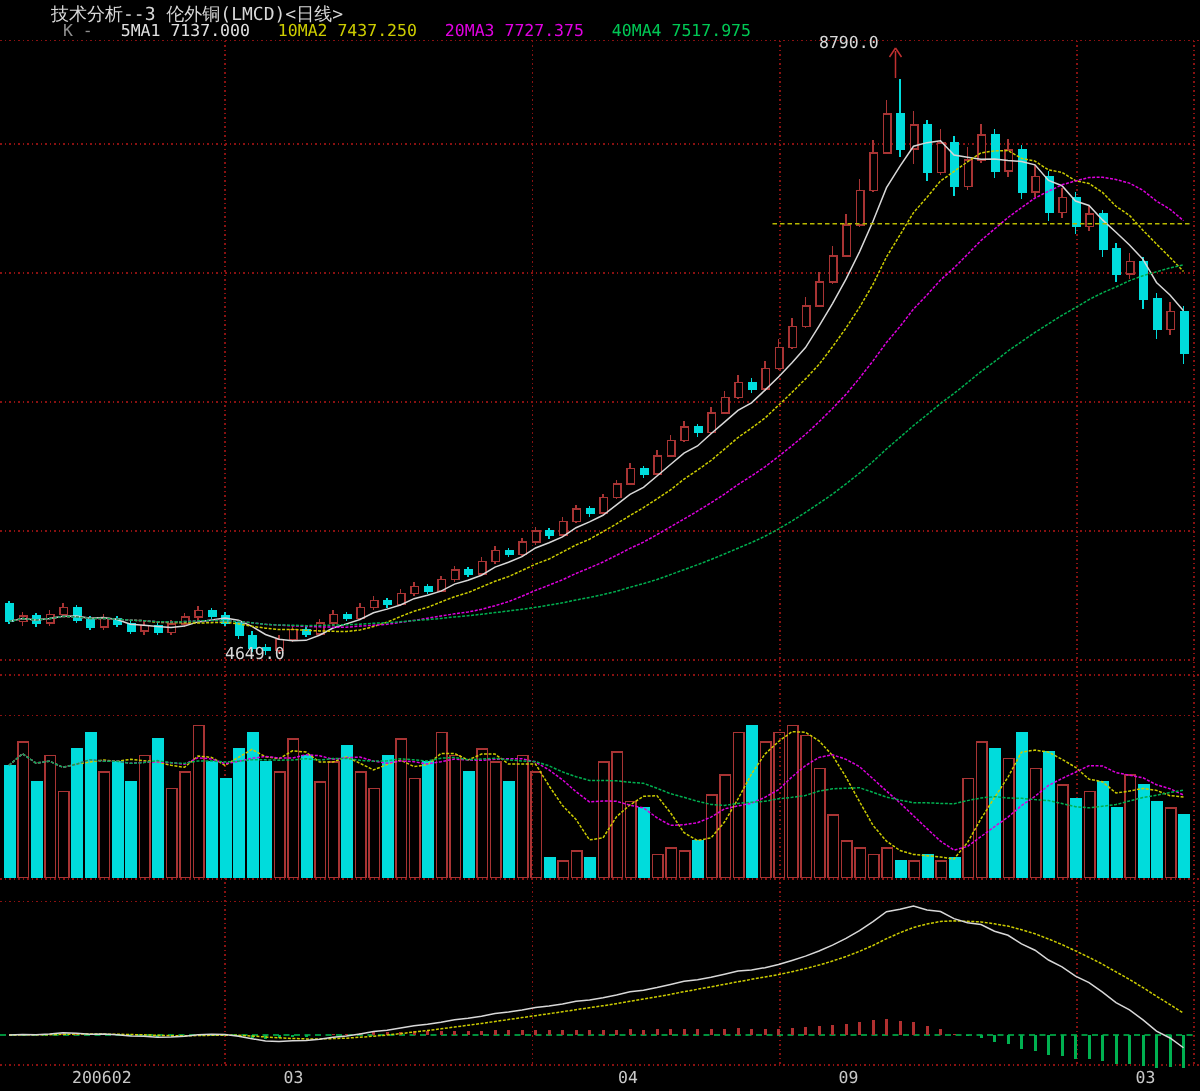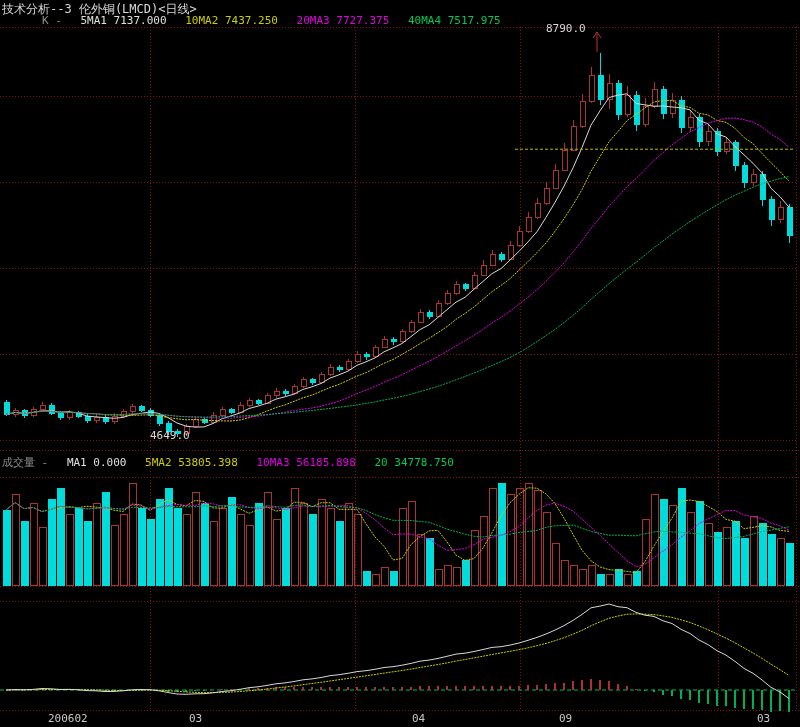--- a/index.html
+++ b/index.html
@@ -1,20 +1,20 @@
 <!DOCTYPE html>
 <html><head>
 <meta charset="utf-8">
 <style>
   html,body{margin:0;padding:0;background:#000;}
   #app{position:relative;width:800px;height:727px;background:#000;overflow:hidden;
        font-family:"DejaVu Sans Mono",monospace;font-size:11px;}
   .row{position:absolute;left:2px;white-space:nowrap;}
   .row span{margin-right:12px;}
-  #title-row{top:1px;color:#d8d8d8;font-size:12px;letter-spacing:0px;}
+  #title-row{top:1px;color:#d8d8d8;font-size:12px;letter-spacing:0px;margin-left:32px;}
   #k-row{top:14px;padding-left:40px;}
   #vol-row{top:455px;}
   #macd-row{top:588px;}
   .gray{color:#909090}.white{color:#e0e0e0}.yellow{color:#cccc00}
   .magenta{color:#e000e0}.green{color:#00c855}
   #chart{position:absolute;left:0;top:0;}
   .ann{position:absolute;color:#d8d8d8;font-size:11px;}
   #hi-label{left:546px;top:22px;}
   #lo-label{left:150px;top:429px;}
   #time-axis{position:absolute;left:0;top:712px;width:800px;height:15px;margin-left:44px;}
@@ -689,27 +689,20 @@
         <line x1="771" y1="690" x2="771" y2="712" stroke="#00b050" stroke-width="2"></line>
         <line x1="780" y1="690" x2="780" y2="711.0992170122677" stroke="#00b050" stroke-width="2"></line>
         <line x1="789" y1="690" x2="789" y2="711.8338375776893" stroke="#00b050" stroke-width="2"></line>
       </g>
       <g fill="none">
         <polyline points="6,690.0 15,689.9 24,689.9 33,689.8 42,689.5 51,689.4 60,689.4 69,689.4 78,689.5 87,689.7 96,689.9 105,690.2 114,690.5 123,690.5 132,690.4 141,690.2 150,690.1 159,690.2 168,690.7 177,691.3 186,691.9 195,692.3 204,692.6 213,692.6 222,692.4 231,692.1 240,691.5 249,690.8 258,690.0 267,689.1 276,688.0 285,687.0 294,685.9 303,684.7 312,683.5 321,682.3 330,681.0 339,679.7 348,678.4 357,677.1 366,675.8 375,674.5 384,673.1 393,671.8 402,670.5 411,669.1 420,667.5 429,666.0 438,664.5 447,662.9 456,661.1 465,659.5 474,657.9 483,656.2 492,654.5 501,652.9 510,651.3 519,649.7 528,647.8 537,645.7 546,643.4 555,640.7 564,637.7 573,634.2 582,630.3 591,625.8 600,621.8 609,618.3 618,616.0 627,614.3 636,613.9 645,614.2 654,614.6 663,615.9 672,617.4 681,619.8 690,622.5 699,626.0 708,629.7 717,633.9 726,638.2 735,642.8 744,647.9 753,653.0 762,658.4 771,664.2 780,669.7 789,675.5" stroke="#cccc00" stroke-width="1" stroke-dasharray="2,1"></polyline>
         <polyline points="6,690.0 15,689.6 24,689.8 33,689.4 42,688.5 51,688.8 60,689.5 69,689.4 78,689.8 87,690.6 96,690.8 105,691.5 114,691.4 123,690.8 132,689.8 141,689.5 150,689.7 159,690.8 168,692.5 177,694.0 186,694.3 195,693.8 204,693.7 213,692.8 222,691.5 231,690.7 240,689.3 249,687.7 258,686.8 267,685.4 276,683.8 285,682.9 294,681.5 303,679.8 312,678.9 321,677.5 330,675.7 339,674.7 348,673.3 357,671.6 366,670.7 375,669.3 384,667.5 393,666.7 402,665.2 411,663.4 420,661.2 429,660.1 438,658.4 447,656.3 456,654.1 465,653.2 474,651.5 483,649.5 492,647.4 501,646.7 510,645.1 519,643.0 528,640.3 537,637.4 546,634.0 555,630.1 564,625.6 573,620.4 582,614.4 591,607.8 600,606.1 609,604.0 618,606.7 627,607.7 636,612.4 645,615.2 654,616.4 663,620.8 672,623.5 681,629.3 690,633.5 699,640.0 708,644.6 717,650.7 726,655.1 735,661.4 744,668.4 753,673.3 762,679.9 771,687.4 780,692.0 789,698.5" stroke="#d8d8d8" stroke-width="1"></polyline>
       </g>
     </svg>
 
-  <div class="row" id="vol-row">
-    <span class="gray">成交量 -</span>
-    <span class="white">MA1 0.000</span>
-    <span class="yellow">5MA2 53805.398</span>
-    <span class="magenta">10MA3 56185.898</span>
-    <span class="green">20 34778.750</span>
-  </div>
 
 
   <div class="ann" id="hi-label">8790.0</div>
   <div class="ann" id="lo-label">4649.0</div>
 
   <div id="time-axis">
       <span style="left: 4px;">200602</span>
       <span style="left: 145px;">03</span>
       <span style="left: 368px;">04</span>
       <span style="left: 515px;">09</span>

